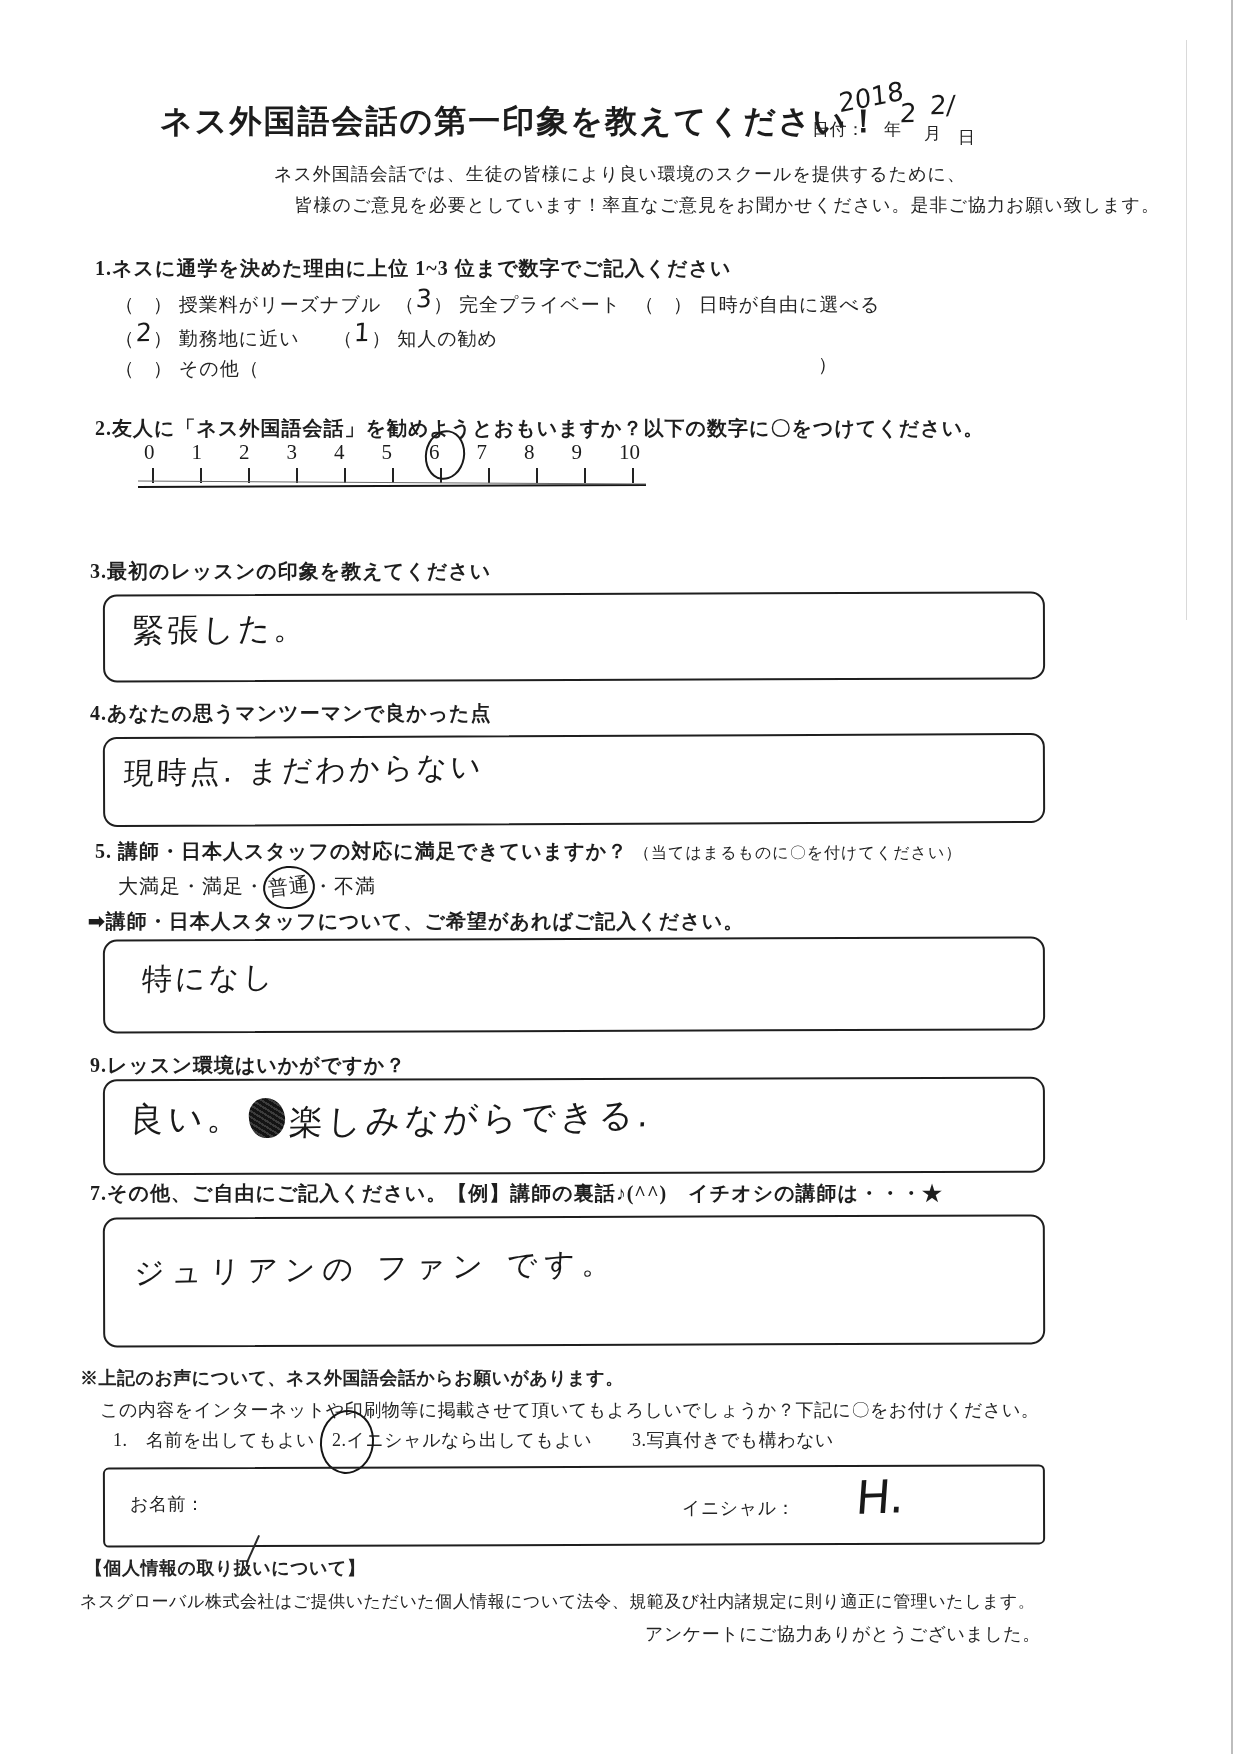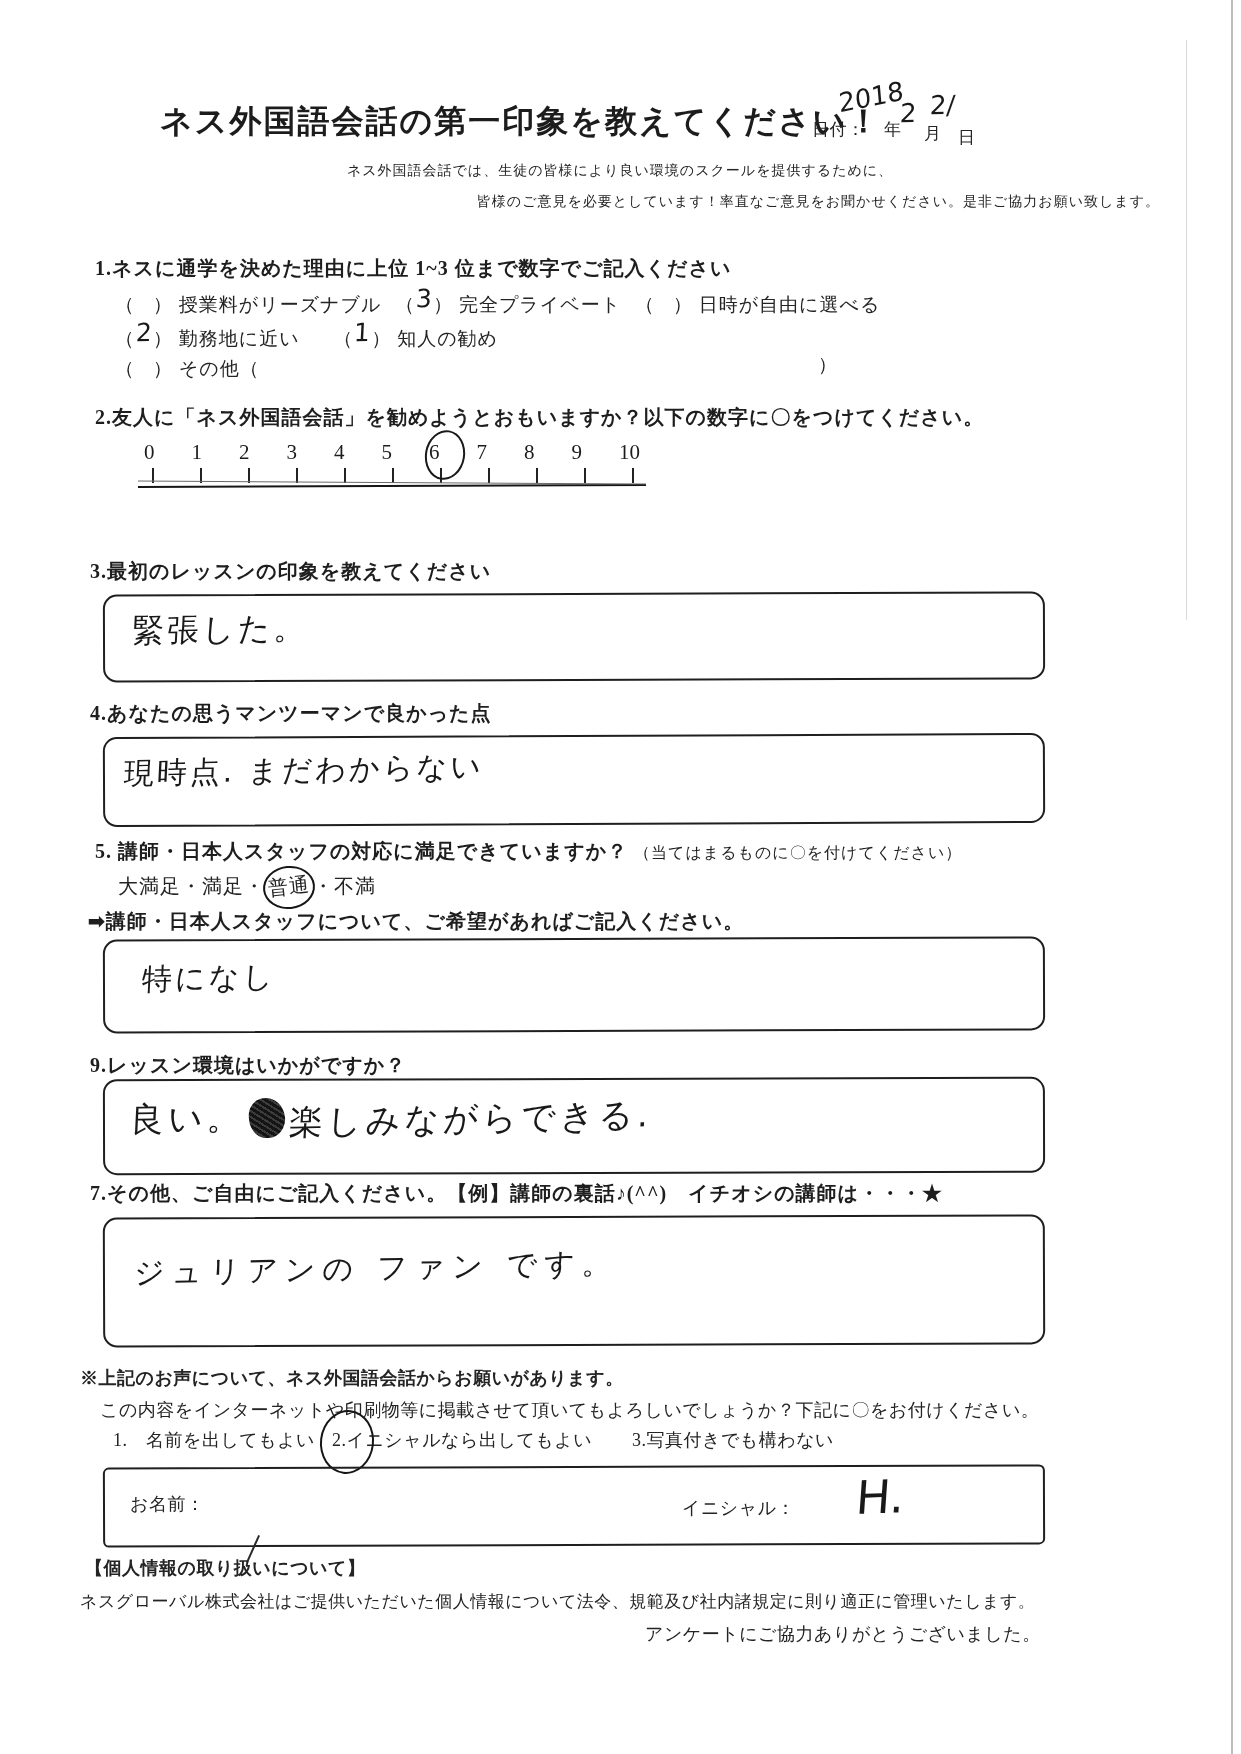--- a/index.html
+++ b/index.html
@@ -5,21 +5,21 @@
   html,body{margin:0;padding:0;background:#e8e8e8;}
   .page{
     position:relative;width:1241px;height:1754px;margin:0 auto;
     background:#ffffff;overflow:hidden;
     font-family:"Liberation Serif", serif;color:#242424;
   }
   .abs{position:absolute;white-space:nowrap;}
 
   
   .title{font-size:32px;font-weight:600;letter-spacing:2px;color:#1c1c1c;}
-  .intro{font-size:14px;letter-spacing:1px;width:1080px;text-align:center;}
+  .intro{font-size:18px;letter-spacing:1px;width:1080px;text-align:center;}
   .qlabel{font-size:20px;font-weight:600;letter-spacing:1px;color:#1e1e1e;}
   .opt-row{font-size:19px;letter-spacing:1px;}
   .small-note{font-size:16px;font-weight:400;text-align:center;}
   .plain{font-size:18px;letter-spacing:0.5px;}
 
   
   .scan-line-outer{position:absolute;left:1231px;top:0;width:2px;height:1754px;background:#bdbdbd;}
   .scan-line-inner{position:absolute;left:1186px;top:40px;width:1px;height:580px;background:#d9d9d9;}
   .stroke-artifact{position:absolute;left:252px;top:1534px;width:2px;height:30px;background:#2a2a2a;transform:rotate(24deg);}
 
@@ -127,21 +127,21 @@
   </div>
 
   <div class="abs opt-row" style="left:115px;top:356px;">
     <span>
       <span>（</span><span class="num-slot"><span class="hw hw-num"></span></span><span>）</span>
       <span>その他（</span>
     </span>
   </div>
   <div class="abs opt-row" style="left:818px;top:352px;">）</div>
 
-  <div class="abs qlabel" style="left:95px;top:404px;">2.友人に「ネス外国語会話」を勧めようとおもいますか？以下の数字に〇をつけてください。</div>
+  <div class="abs qlabel" style="left:95px;top:415px;">2.友人に「ネス外国語会話」を勧めようとおもいますか？以下の数字に〇をつけてください。</div>
 
   <div class="scale">
     <div class="scale-nums">
       <span>0</span>
       <span>1</span>
       <span>2</span>
       <span>3</span>
       <span>4</span>
       <span>5</span>
       <span>6</span>

